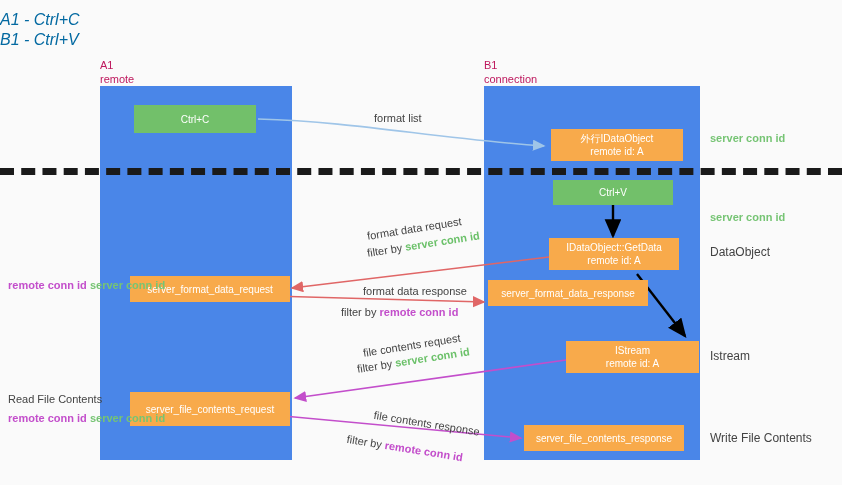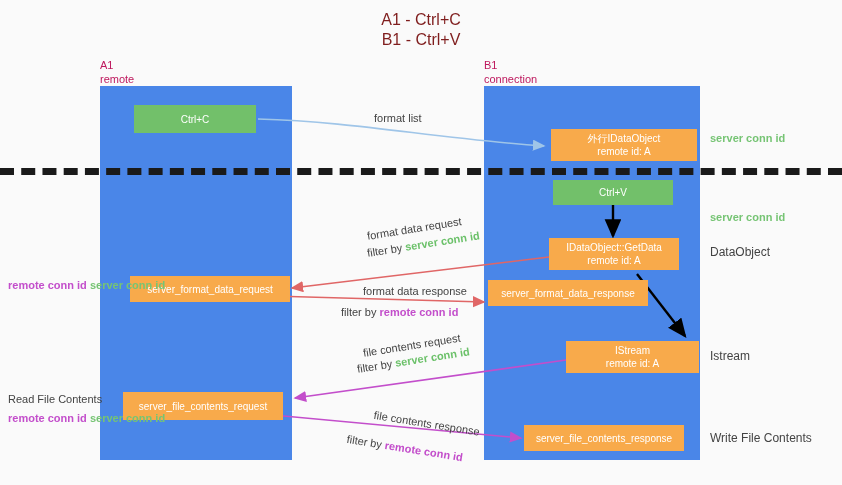--- a/index.html
+++ b/index.html
@@ -35,24 +35,24 @@
   }
   .lane-header .h-title { display: block; }
   .lane-header .h-sub { display: block; }
 
   
   .title {
     position: absolute;
     left: 0;
     top: 10px;
     width: 842px;
-    text-align: center;
-    color: #7f1d1d;
+    color: #0369a1;
     font-size: 16px;
     line-height: 20px;
+    font-style: italic;
   }
   .title span { display: block; }
 
   
   .node {
     position: absolute;
     box-sizing: border-box;
     display: flex;
     flex-direction: column;
     align-items: center;
@@ -169,21 +169,21 @@
 
     <path d="M132,402 L521,438" fill="none" stroke="#c34ecb" stroke-width="1.6" marker-end="url(#ah-mag)"></path>
   </svg>
 
   <div class="dashed-sep"></div>
 
   <div class="node green" style="left:134px; top:105px; width:122px; height:28px;">
     <span>Ctrl+C</span>
   </div>
 
-  <div class="node orange" style="left:551px; top:129px; width:146px; height:32px;">
+  <div class="node orange" style="left:551px; top:129px; width:132px; height:32px;">
     <span>外行IDataObject</span>
     <span>remote id: A</span>
   </div>
 
   <div class="node green" style="left:553px; top:180px; width:120px; height:25px;">
     <span>Ctrl+V</span>
   </div>
 
   <div class="node orange" style="left:549px; top:238px; width:130px; height:32px;">
     <span>IDataObject::GetData</span>
@@ -196,21 +196,21 @@
 
   <div class="node orange" style="left:488px; top:280px; width:160px; height:26px;">
     <span>server_format_data_response</span>
   </div>
 
   <div class="node orange" style="left:566px; top:341px; width:133px; height:32px;">
     <span>IStream</span>
     <span>remote id: A</span>
   </div>
 
-  <div class="node orange" style="left:123px; top:392px; width:160px; height:28px;">
+  <div class="node orange" style="left:130px; top:392px; width:160px; height:34px;">
     <span>server_file_contents_request</span>
   </div>
 
   <div class="node orange" style="left:524px; top:425px; width:160px; height:26px;">
     <span>server_file_contents_response</span>
   </div>
 
   <div class="ann" style="left:710px; top:131px;">
     <span class="green-t">server conn id</span>
   </div>

